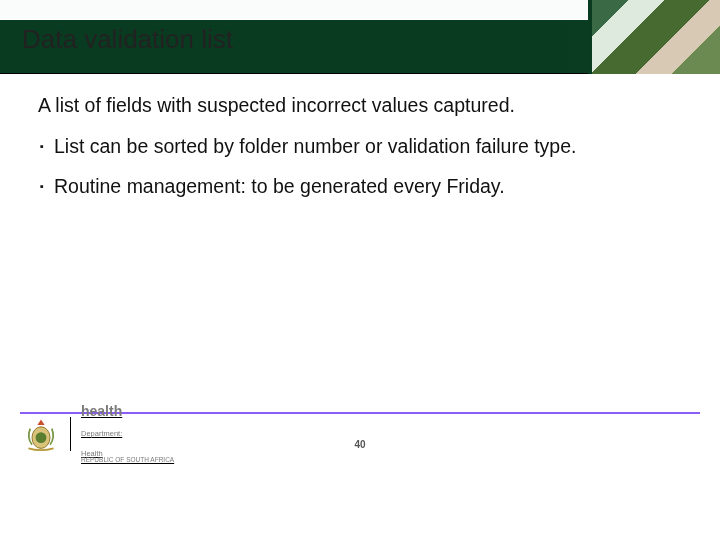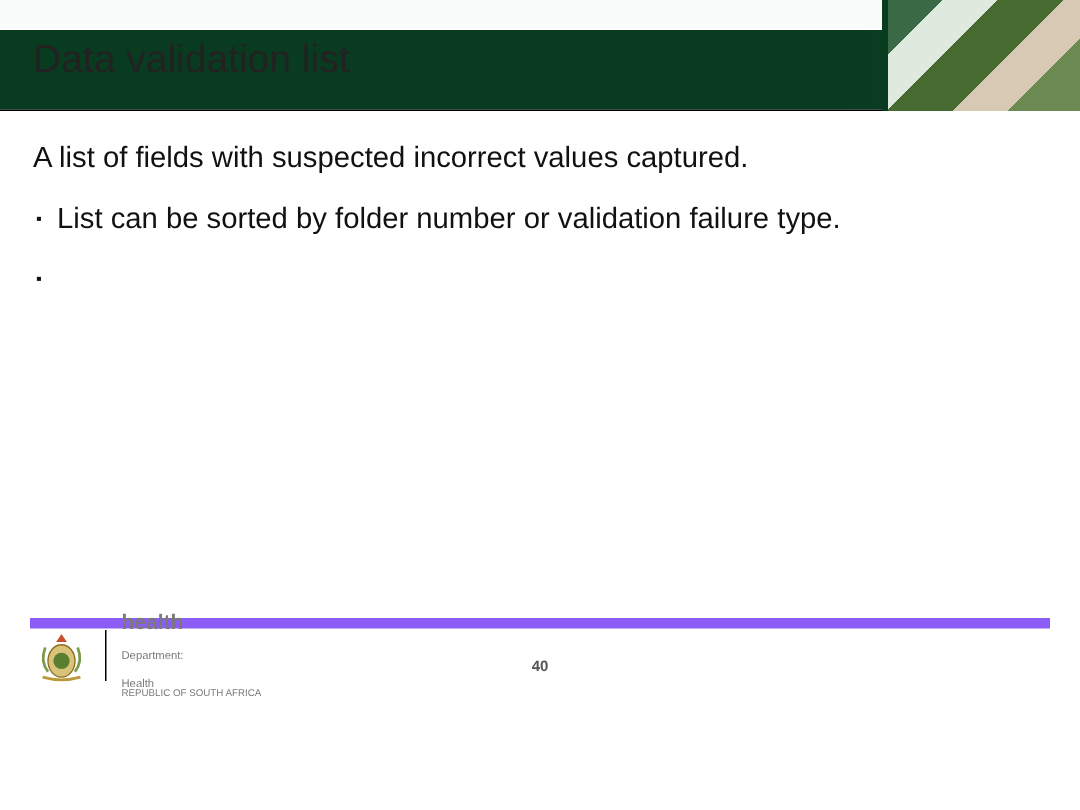--- a/index.html
+++ b/index.html
@@ -24,38 +24,39 @@
     color: #222;
   }
   .photo {
     position: absolute;
     right: 0; top: 0;
     width: 132px; height: 74px;
     background: linear-gradient(135deg,#3a6a45 0 18%,#dfeadf 18% 36%,#466a2f 36% 58%,#d8c9b4 58% 76%,#6b8a52 76% 100%);
     border-left: 4px solid #093b20;
   }
   .body {
-    padding: 14px 22px 0 22px;
+    padding: 14px 22px 0 38px;
     color: #111;
   }
   .intro { font-size: 19.5px; margin: 6px 0 16px 0; }
   .replaces { font-size: 22px; font-weight: 700; text-decoration: underline; margin: 6px 0 18px 0; }
   ul.sq { list-style: none; padding-left: 2px; }
   ul.sq > li { position: relative; padding-left: 14px; font-size: 19.5px; line-height: 1.35; margin-bottom: 14px; }
   ul.sq > li::before { content: "\25AA"; position: absolute; left: 0; top: 0; font-size: 11px; line-height: 26px; }
   ul.circ { list-style: none; padding-left: 34px; margin-top: 8px; }
   ul.circ > li { position: relative; padding-left: 20px; font-size: 19.5px; line-height: 1.4; }
   ul.circ > li::before { content: "o"; position: absolute; left: 0; top: 0; font-family: "Courier New", monospace; font-size: 15px; line-height: 26px; }
   .footer {
     position: absolute;
     left: 20px; right: 20px; bottom: 14px;
     height: 42px;
-    border-top: 7px solid #8b5cf6;
+    border-top: 2px solid #8b5cf6;
     display: flex;
     align-items: center;
+    text-decoration: underline;
   }
   .coa {
     width: 42px; height: 38px; margin-right: 8px;
     display: flex; align-items: center; justify-content: center;
   }
   .coa svg { width: 38px; height: 36px; }
   .dept { display: flex; flex-direction: column; line-height: 1.0; border-left: 1px solid #000; padding-left: 10px; height: 34px; justify-content: center; }
   .dept .d1 { font-size: 14px; font-weight: 600; color: #7a7a7a; }
   .dept .d2 { font-size: 7.5px; color: #7a7a7a; margin-top: 12px; }
   .dept .d3 { font-size: 6.5px; color: #7a7a7a; }
@@ -78,20 +79,21 @@
   </div>
 
   <div class="body">
     <p class="intro">A list of fields with suspected incorrect values captured.</p>
 
     <ul class="sq">
       <li>
         <span>List can be sorted by folder number or validation failure type.</span>
       </li>
       <li>
+        <span>Routine management: to be generated every Friday.</span>
       </li>
     </ul>
   </div>
 
   <div class="footer">
     <div class="coa">
       <svg viewBox="0 0 40 40">
         <ellipse cx="20" cy="24" rx="10" ry="12" fill="#d9c27a" stroke="#8a6d1f" stroke-width="1"></ellipse>
         <path d="M20 4 L24 10 L16 10 Z" fill="#c94f2f"></path>
         <path d="M8 14 Q4 24 10 32" stroke="#7a9a4a" stroke-width="2" fill="none"></path>

